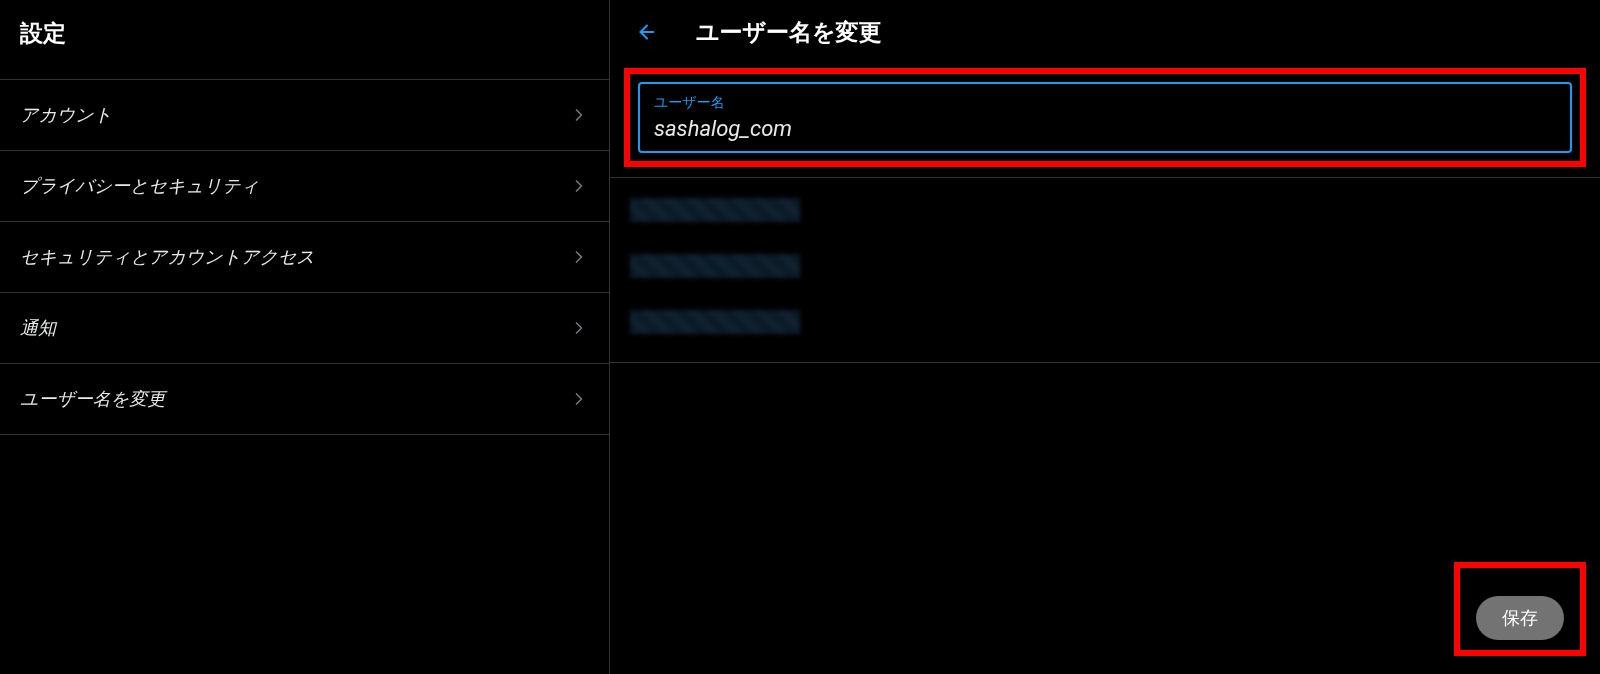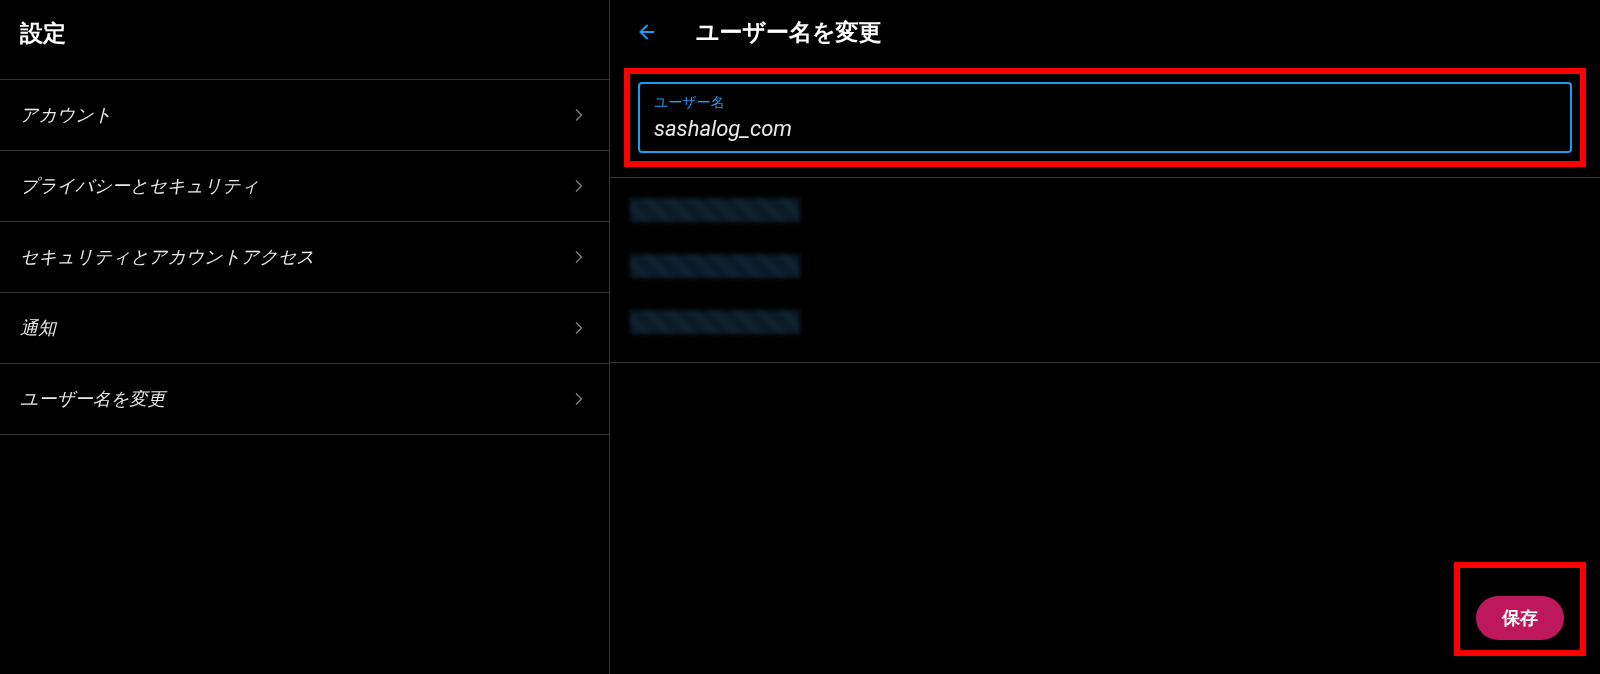--- a/index.html
+++ b/index.html
@@ -135,24 +135,24 @@
     .save-section {
       position: absolute;
       right: 14px;
       bottom: 18px;
     }
     .red-border-save {
       border: 6px solid #ff0000;
       padding: 10px 16px;
     }
     .save-button {
-      background: #be185d;
+      background: #737373;
       color: #ffffff;
       font-size: 18px;
-      font-weight: 700;
+      font-weight: 400;
       border: none;
       border-radius: 9999px;
       padding: 10px 26px;
       cursor: pointer;
       margin-top: 18px;
     }
   </style>
 </head>
 <body>
 

